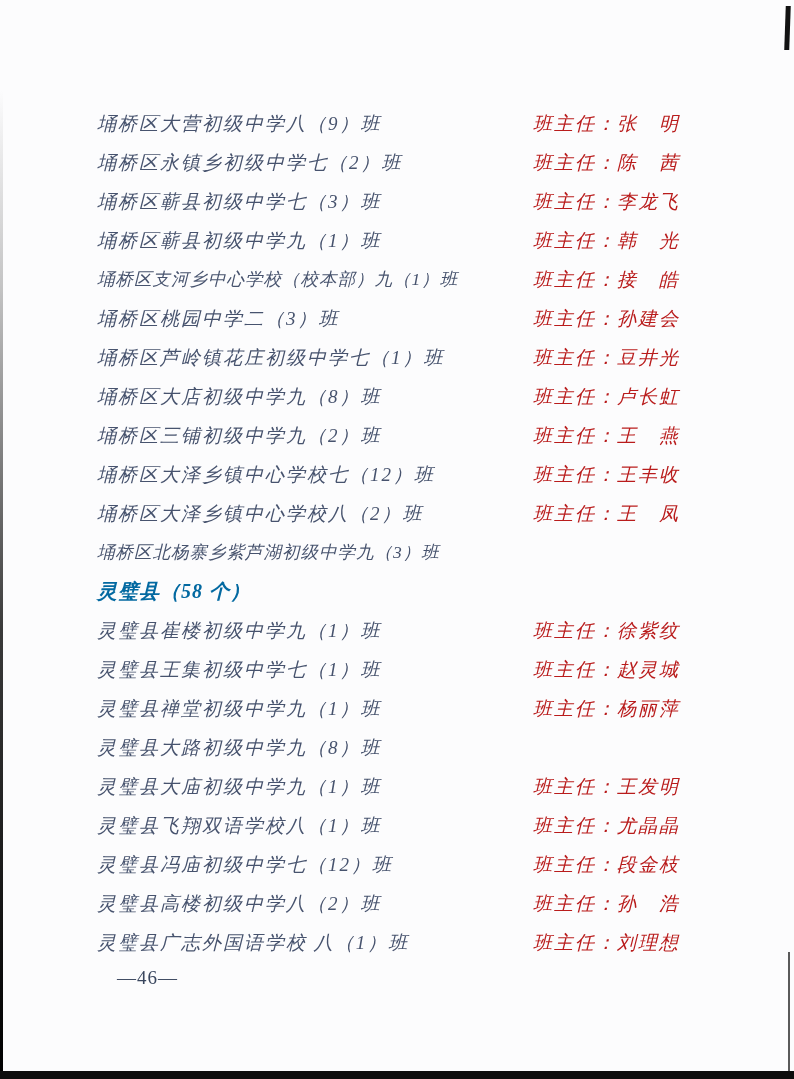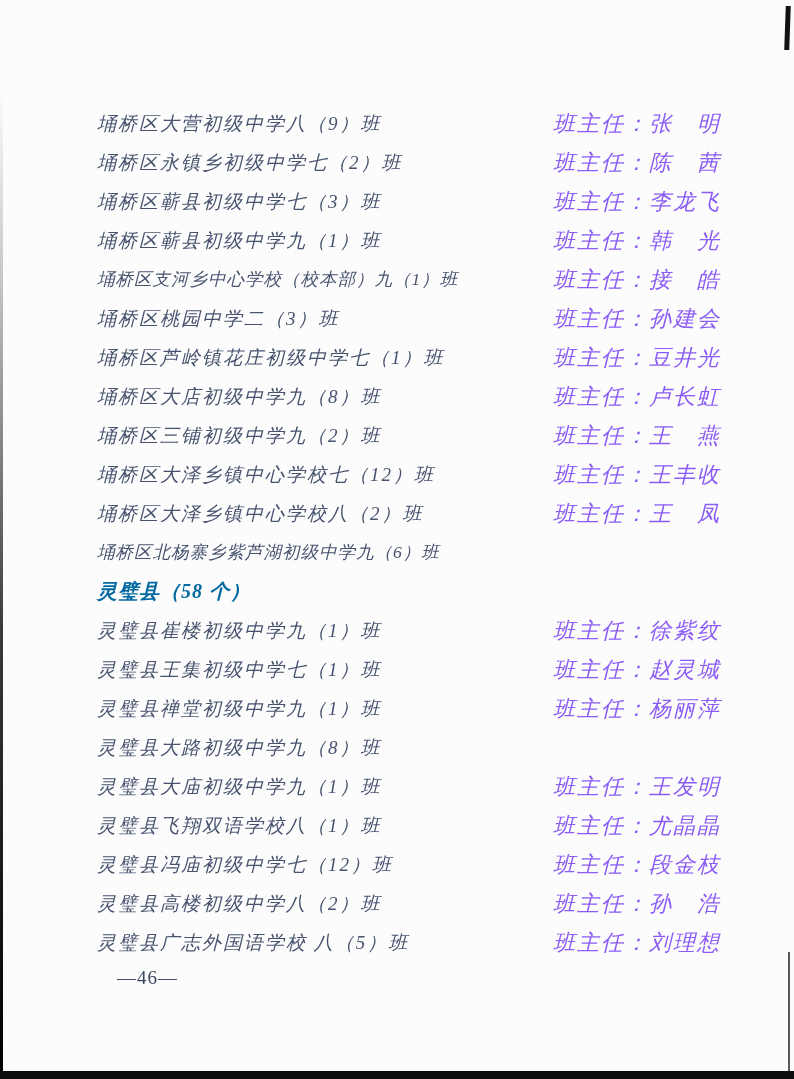--- a/index.html
+++ b/index.html
@@ -31,24 +31,23 @@
     letter-spacing: 2px;
     color: #47536e;
   }
   .school.compact {
     font-size: 17.5px;
     letter-spacing: 1px;
   }
   .teacher {
     position: absolute;
     left: 436px;
-    font-size: 22px;
+    font-size: 19px;
     letter-spacing: 2px;
-    color: #8b5cf6;
-    margin-left: 20px;
+    color: #b91c1c;
   }
   .heading-row { height: 39px; }
   .heading {
     position: absolute;
     left: 0;
     font-size: 20px;
     font-weight: bold;
     letter-spacing: 1px;
     color: #0369a1;
   }
@@ -132,21 +131,21 @@
   </div>
   <div class="row">
     <span class="school">埇桥区大泽乡镇中心学校七（12）班</span>
     <span class="teacher"><span>班主任：</span><span>王丰收</span></span>
   </div>
   <div class="row">
     <span class="school">埇桥区大泽乡镇中心学校八（2）班</span>
     <span class="teacher"><span>班主任：</span><span>王　凤</span></span>
   </div>
   <div class="row">
-    <span class="school compact">埇桥区北杨寨乡紫芦湖初级中学九（6）班</span>
+    <span class="school compact">埇桥区北杨寨乡紫芦湖初级中学九（3）班</span>
   </div>
 
   <div class="row heading-row">
     <span class="heading">灵璧县（58 个）</span>
   </div>
 
   <div class="row">
     <span class="school">灵璧县崔楼初级中学九（1）班</span>
     <span class="teacher"><span>班主任：</span><span>徐紫纹</span></span>
   </div>
@@ -171,21 +170,21 @@
   </div>
   <div class="row">
     <span class="school">灵璧县冯庙初级中学七（12）班</span>
     <span class="teacher"><span>班主任：</span><span>段金枝</span></span>
   </div>
   <div class="row">
     <span class="school">灵璧县高楼初级中学八（2）班</span>
     <span class="teacher"><span>班主任：</span><span>孙　浩</span></span>
   </div>
   <div class="row">
-    <span class="school">灵璧县广志外国语学校 八（5）班</span>
+    <span class="school">灵璧县广志外国语学校 八（1）班</span>
     <span class="teacher"><span>班主任：</span><span>刘理想</span></span>
   </div>
 
 </div>
 
 <div class="page-number">—46—</div>
 
 <div class="edge-bottom"></div>
 <div class="edge-left"></div>
 <div class="mark-top-right"></div>

